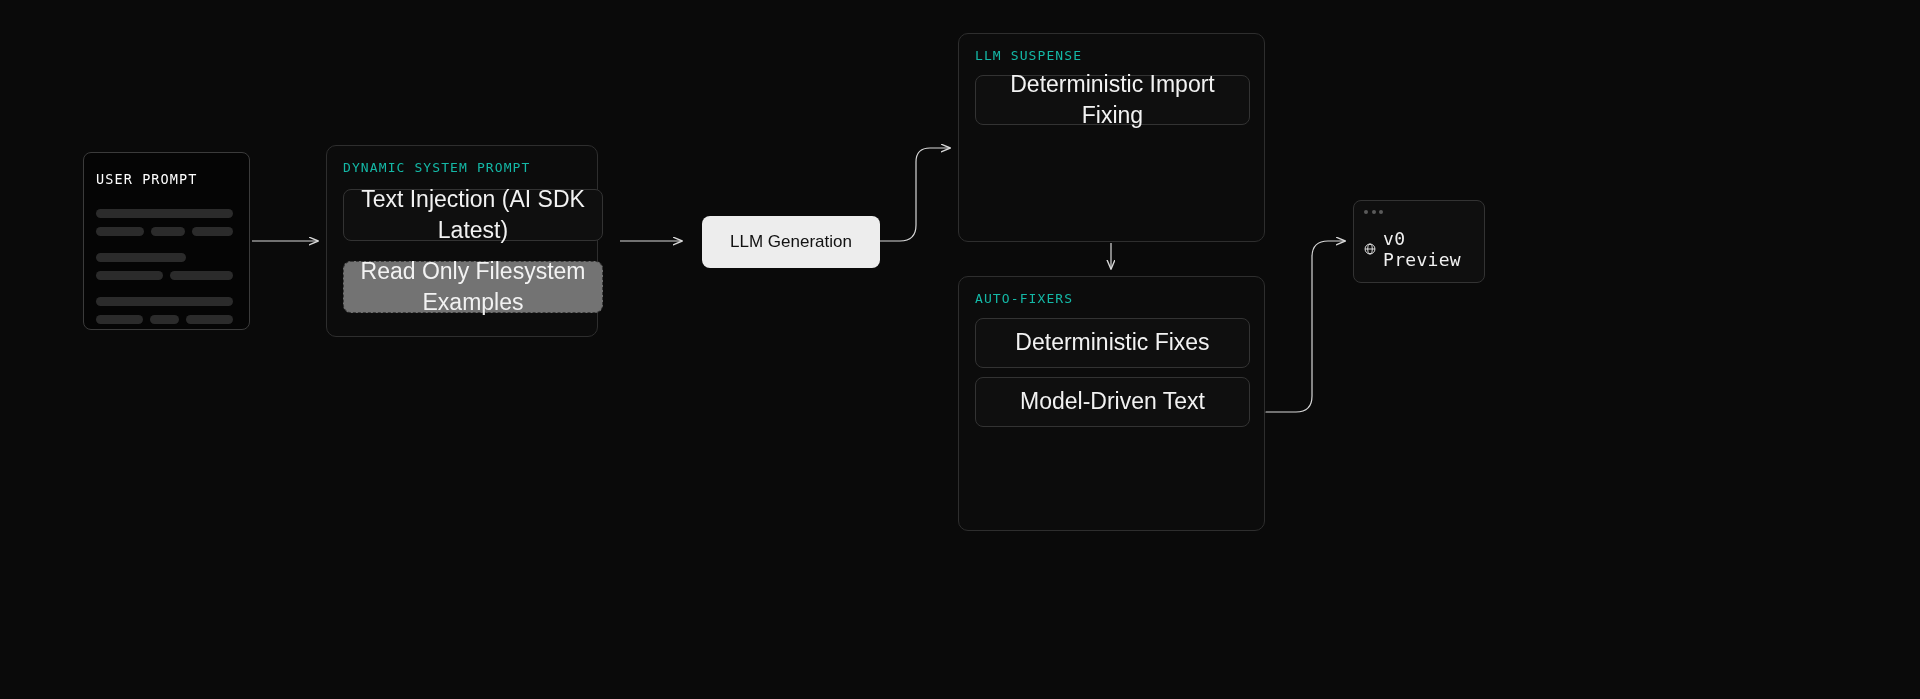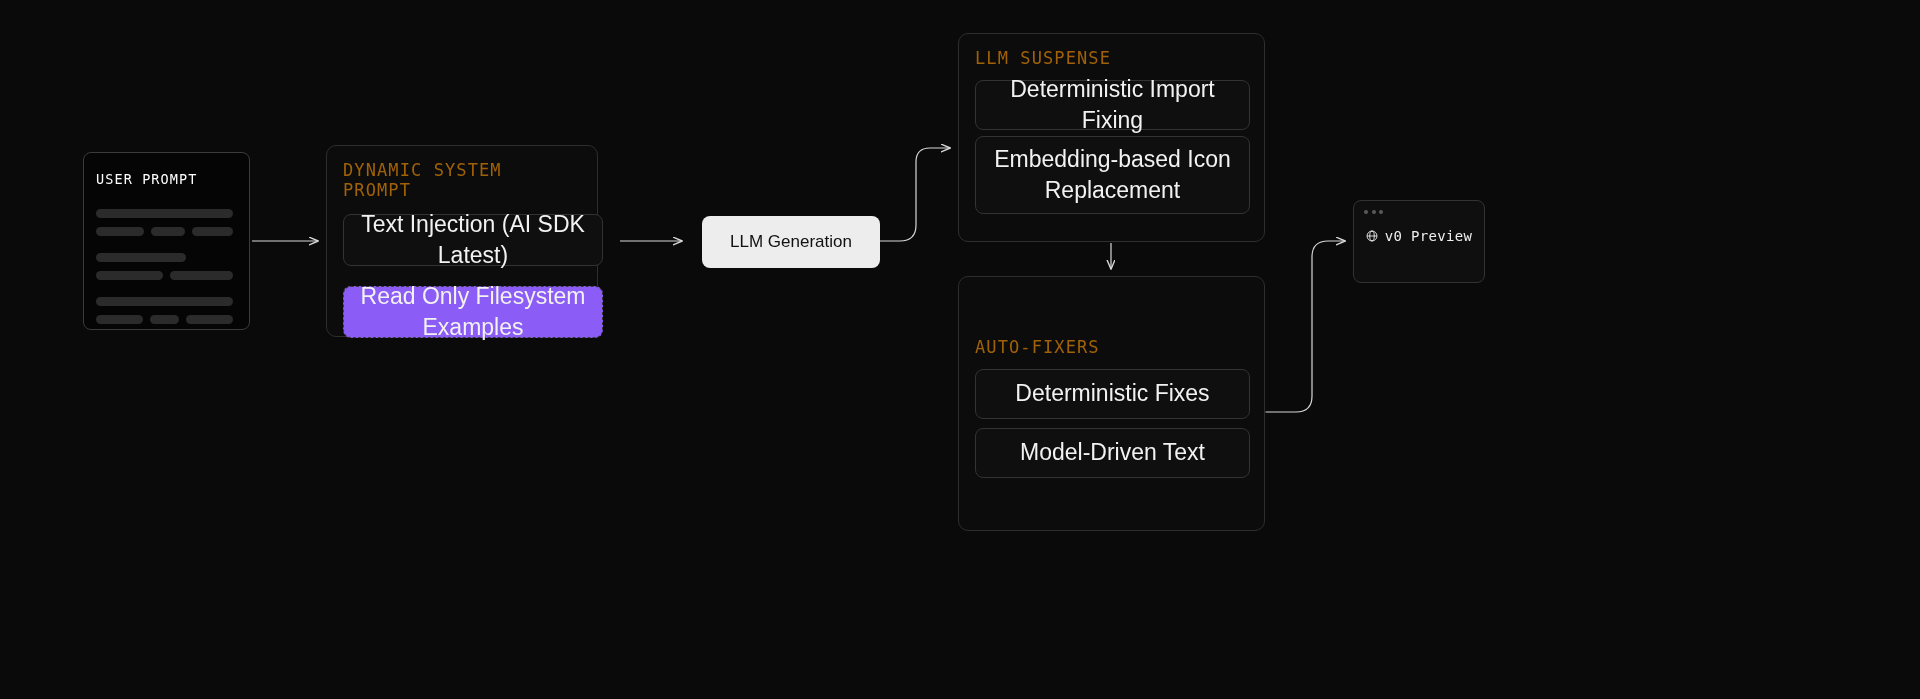--- a/index.html
+++ b/index.html
@@ -36,43 +36,43 @@
     box-sizing: border-box;
     z-index: 10;
   }
   .group-box {
     border: 1px solid #2e2e2e;
     border-radius: 10px;
     background: #0c0c0c;
   }
   .group-title {
     font-family: "DejaVu Sans Mono", monospace;
-    font-size: 17px;
+    font-size: 13px;
     letter-spacing: 1.1px;
-    color: #a16207;
+    color: #14b8a6;
     font-weight: 400;
   }
   .sub-card {
     box-sizing: border-box;
     border: 1px solid #333333;
     border-radius: 8px;
     background: #0f0f0f;
     display: flex;
     align-items: center;
     justify-content: center;
     text-align: center;
     font-size: 23px;
     color: #f2f2f2;
     line-height: 1.35;
     padding: 6px 10px;
   }
   .sub-card.dashed {
     border-style: dashed;
     border-color: #3a3a3a;
-    background: #8b5cf6;
+    background: #737373;
   }
 
   
   #user-prompt {
     left: 83px;
     top: 152px;
     width: 167px;
     height: 178px;
     border: 1px solid #3b3b3b;
     border-radius: 8px;
@@ -140,21 +140,21 @@
 
   
   #auto-fixers {
     left: 958px;
     top: 276px;
     width: 307px;
     height: 255px;
     padding: 14px 16px;
     box-sizing: border-box;
   }
-  #auto-fixers .group-title { display: block; margin-bottom: 12px; margin-top: 46px; }
+  #auto-fixers .group-title { display: block; margin-bottom: 12px; }
   #auto-fixers .sub-card { width: 275px; height: 50px; }
   #auto-fixers .sub-card + .sub-card { margin-top: 9px; }
 
   
   #v0-preview {
     left: 1353px;
     top: 200px;
     width: 132px;
     height: 83px;
     border: 1px solid #333333;
@@ -168,21 +168,21 @@
     width: 4px; height: 4px; border-radius: 50%;
     background: #5a5a5a; display: block;
   }
   .v0-label {
     display: flex;
     align-items: center;
     justify-content: center;
     gap: 7px;
     margin-top: 14px;
     font-family: "DejaVu Sans Mono", monospace;
-    font-size: 14px;
+    font-size: 18px;
     color: #f0f0f0;
     letter-spacing: 0.3px;
   }
   .globe {
     width: 12px; height: 12px; flex: 0 0 12px;
   }
 </style>
 </head>
 <body>
 
@@ -239,21 +239,20 @@
     <span class="group-title">DYNAMIC SYSTEM PROMPT</span>
     <div class="sub-card">Text Injection (AI SDK Latest)</div>
     <div class="sub-card dashed">Read Only Filesystem Examples</div>
   </div>
 
   <div class="node" id="llm-gen">LLM Generation</div>
 
   <div class="node group-box" id="llm-suspense">
     <span class="group-title">LLM SUSPENSE</span>
     <div class="sub-card c1">Deterministic Import Fixing</div>
-    <div class="sub-card c2">Embedding-based Icon Replacement</div>
   </div>
 
   <div class="node group-box" id="auto-fixers">
     <span class="group-title">AUTO-FIXERS</span>
     <div class="sub-card">Deterministic Fixes</div>
     <div class="sub-card">Model-Driven Text</div>
   </div>
 
   <div class="node" id="v0-preview">
     <div class="win-dots">

